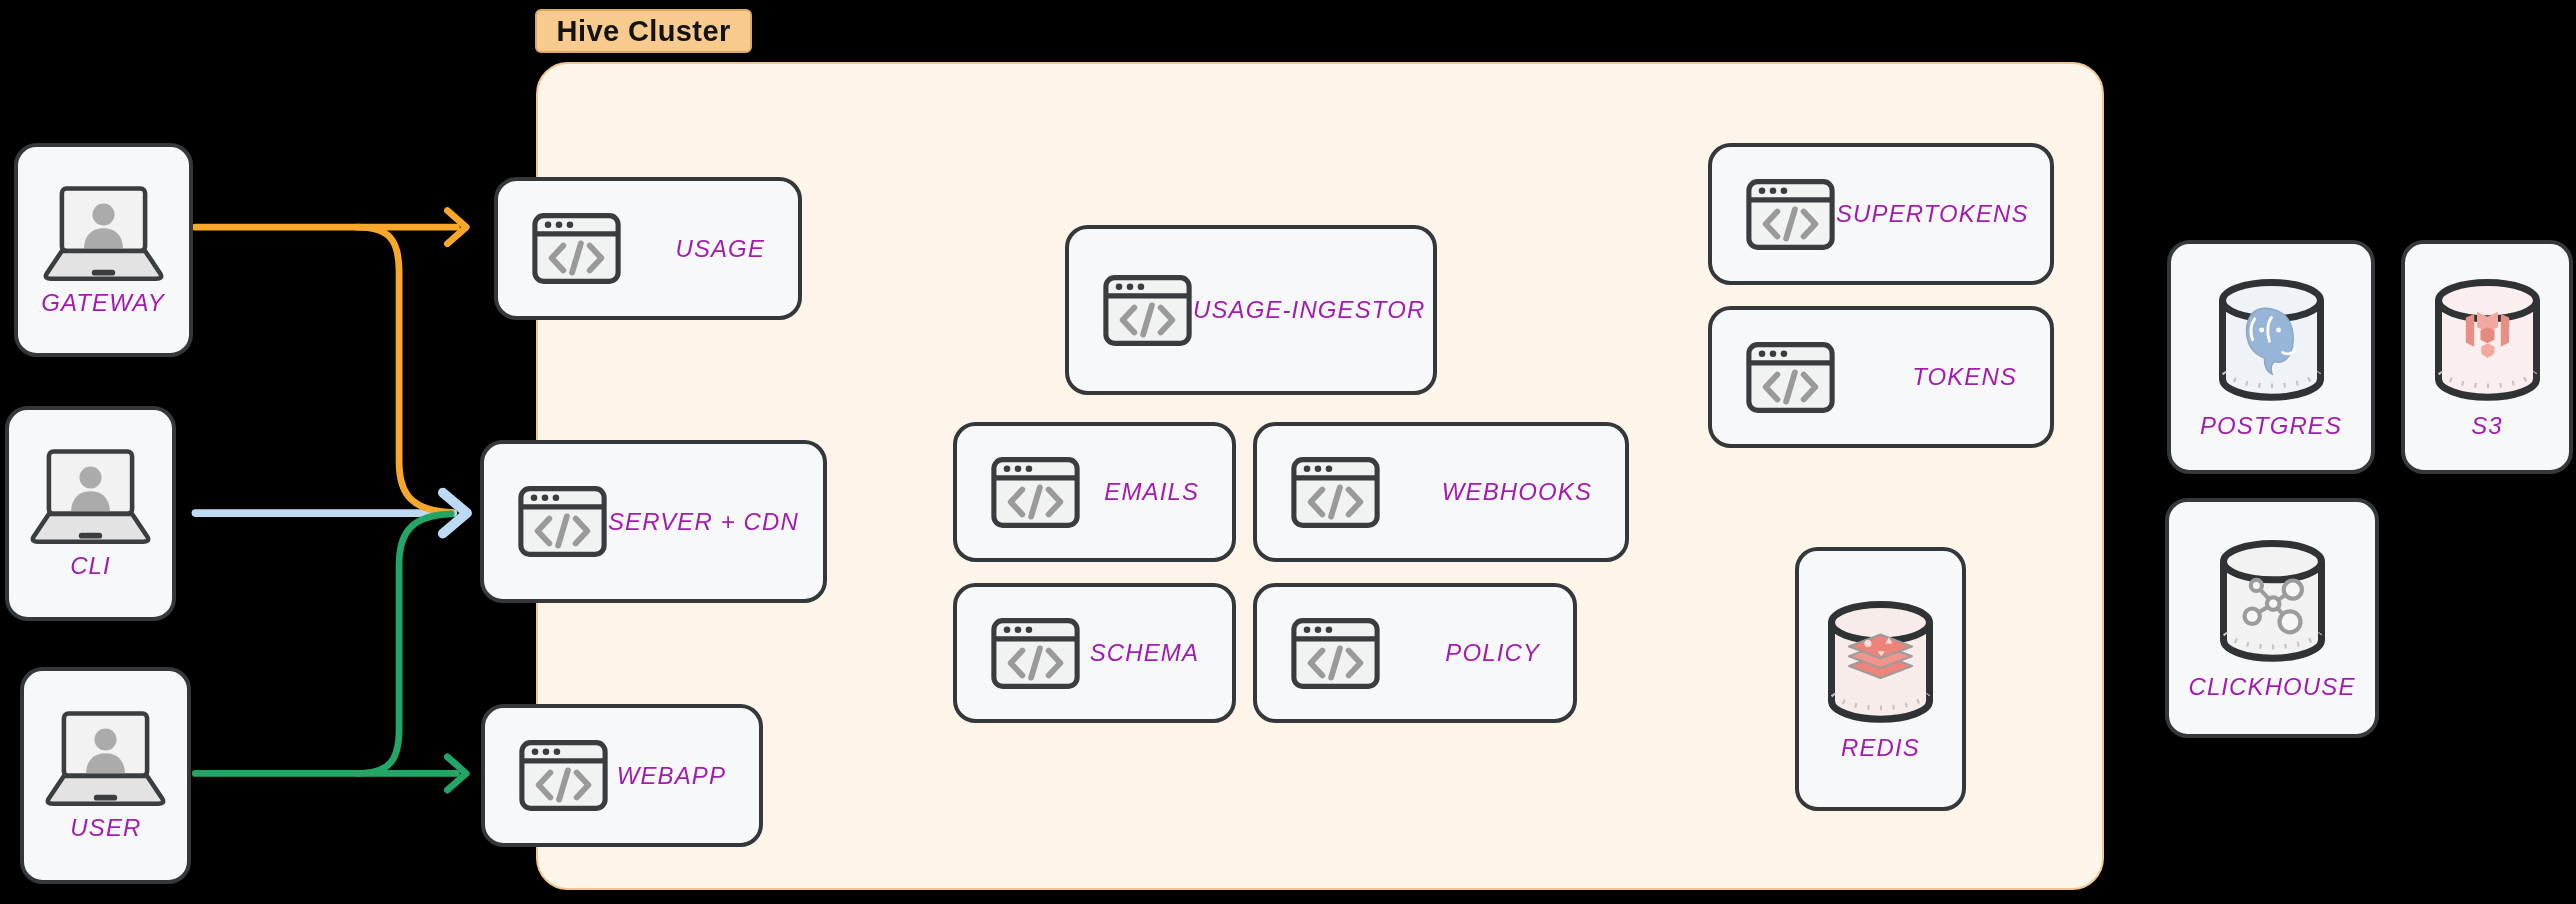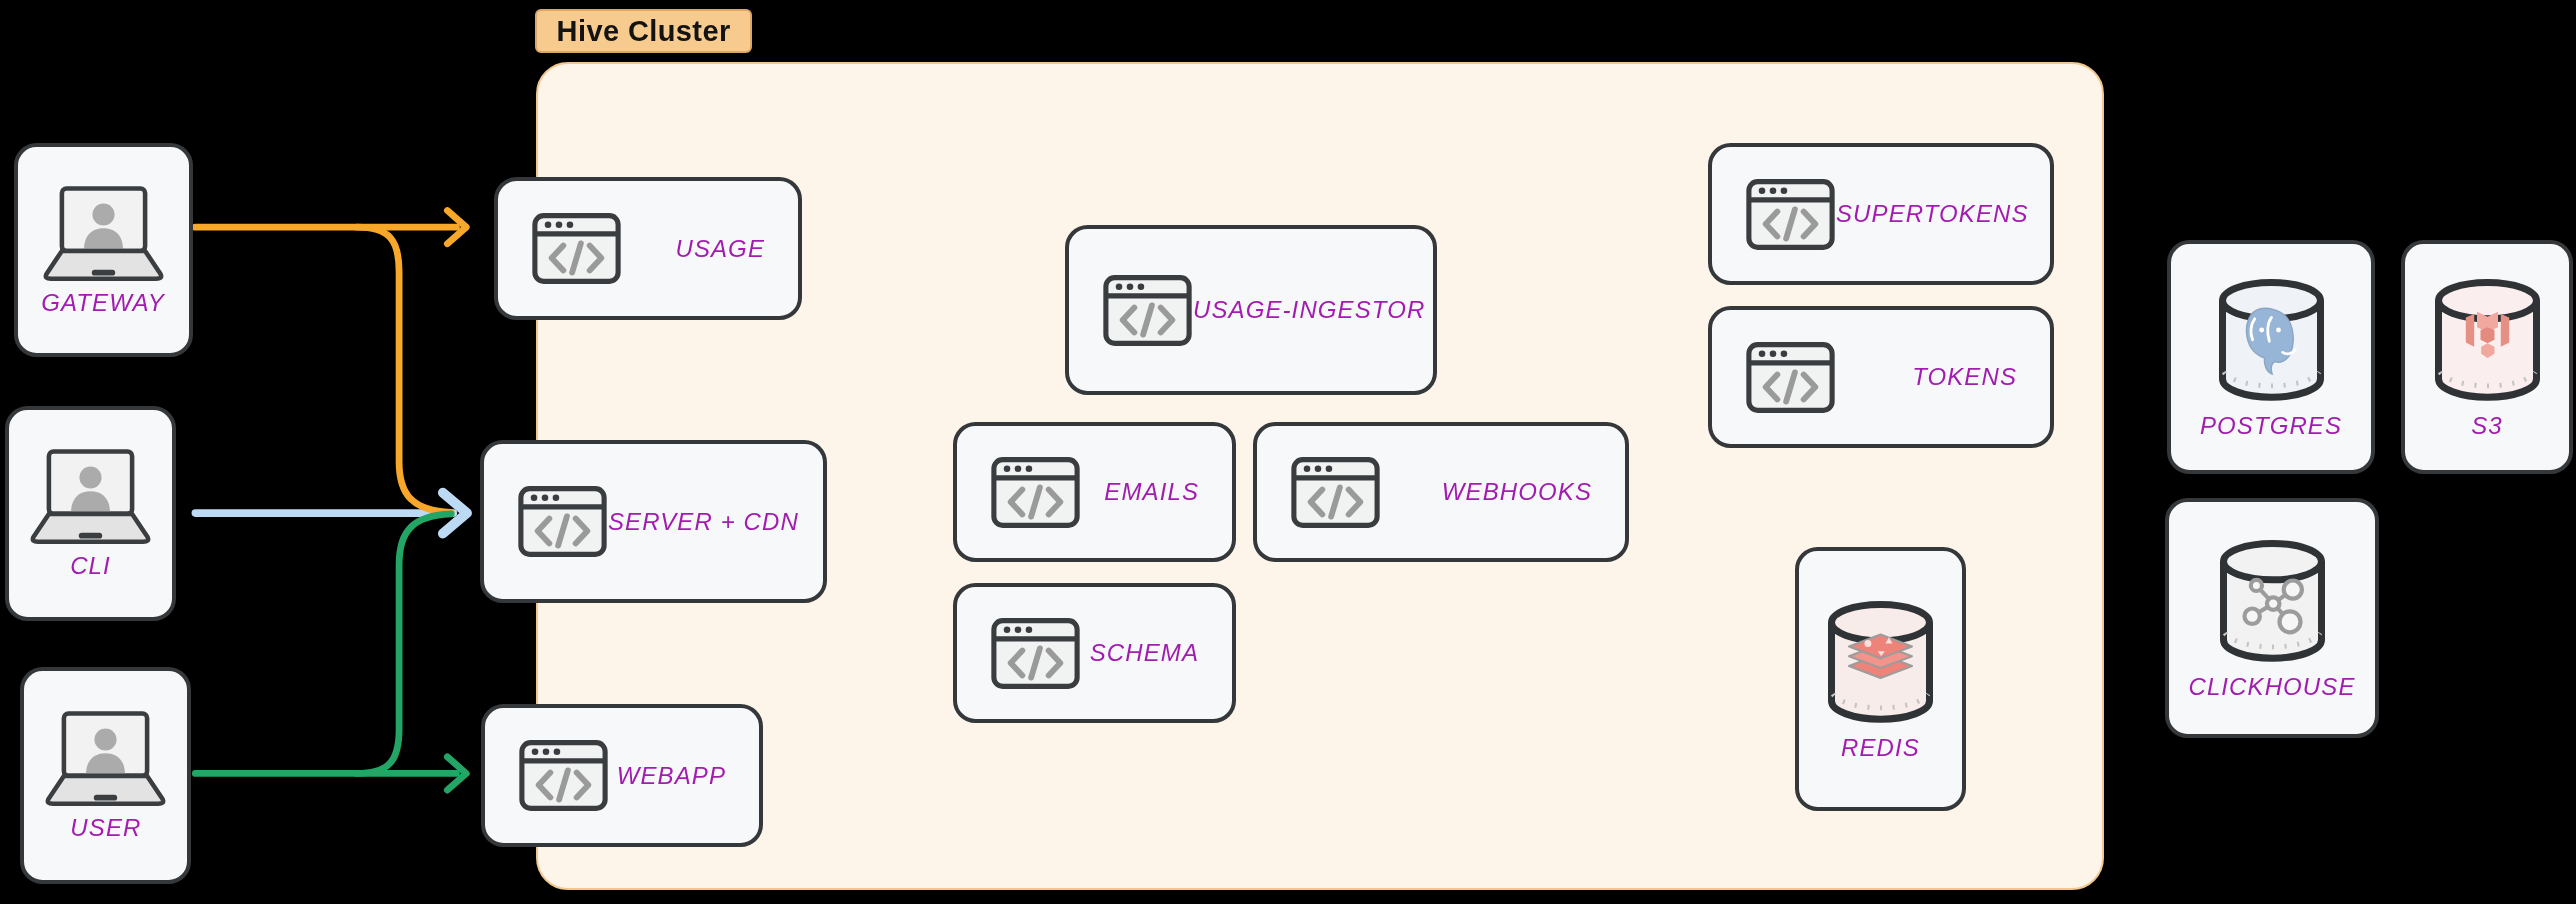--- a/index.html
+++ b/index.html
@@ -159,20 +159,28 @@
     <span class="label">WEBHOOKS</span>
   </div>
   <div class="node service" style="left:953px;top:583px;width:283px;height:140px">
     <span class="icon">
       <svg width="91" height="73" viewBox="0 0 124 100">
           <use href="#code-window"></use>
         </svg>
     </span>
     <span class="label">SCHEMA</span>
   </div>
+  <div class="node service" style="left:1253px;top:583px;width:324px;height:140px">
+    <span class="icon">
+      <svg width="91" height="73" viewBox="0 0 124 100">
+          <use href="#code-window"></use>
+        </svg>
+    </span>
+    <span class="label">POLICY</span>
+  </div>
   <div class="node service" style="left:1708px;top:143px;width:346px;height:142px">
     <span class="icon">
       <svg width="91" height="73" viewBox="0 0 124 100">
           <use href="#code-window"></use>
         </svg>
     </span>
     <span class="label">SUPERTOKENS</span>
   </div>
   <div class="node service" style="left:1708px;top:306px;width:346px;height:142px">
     <span class="icon">

